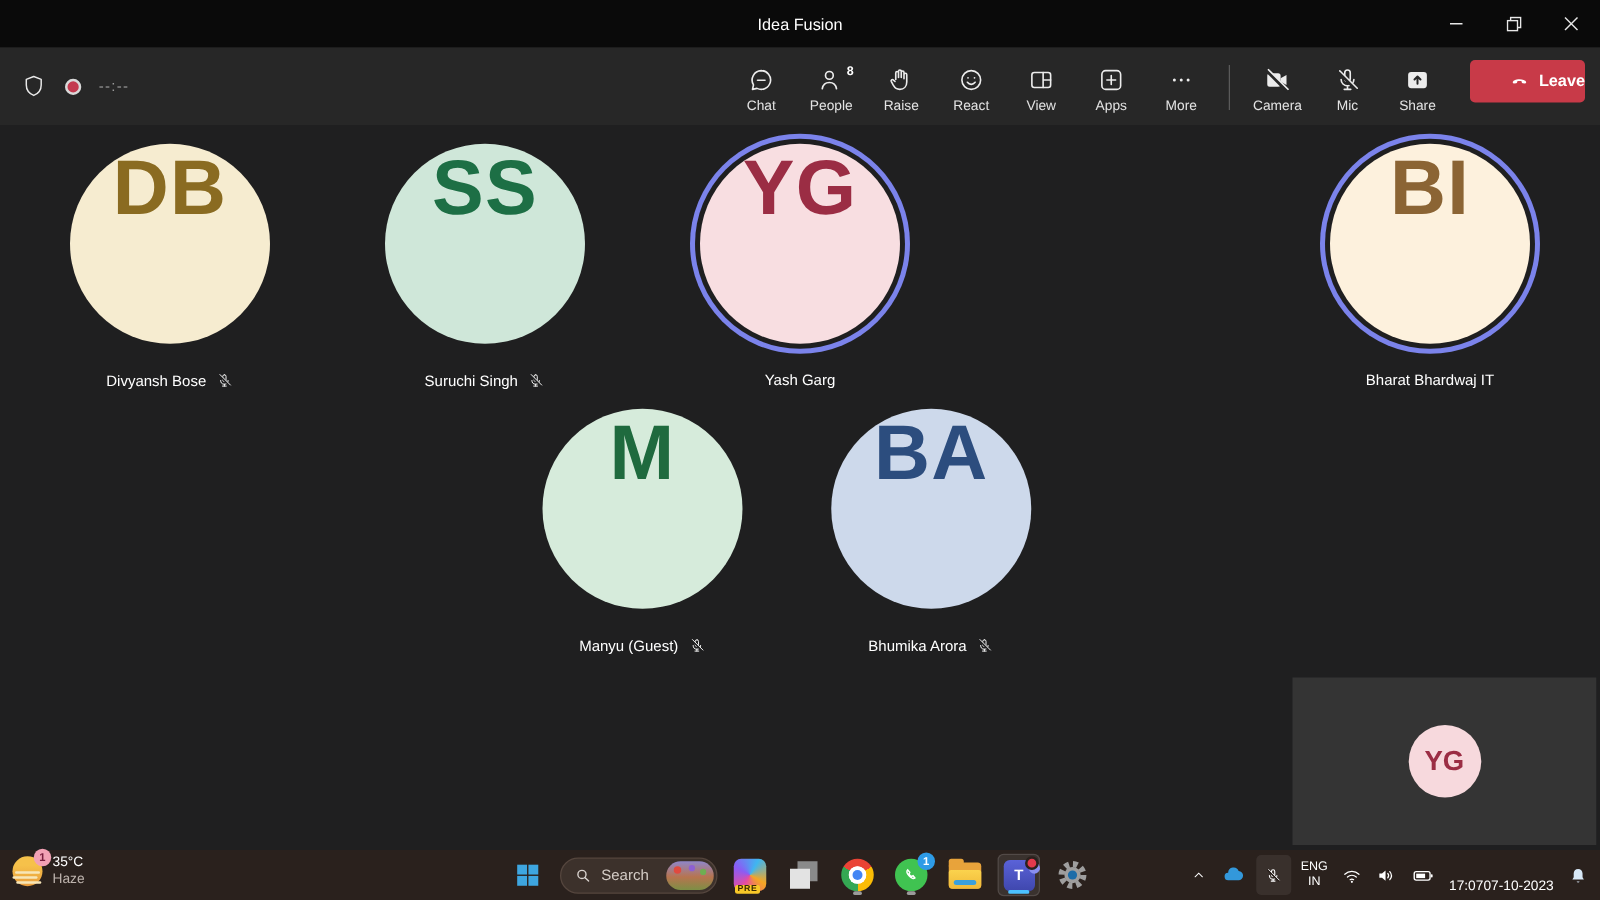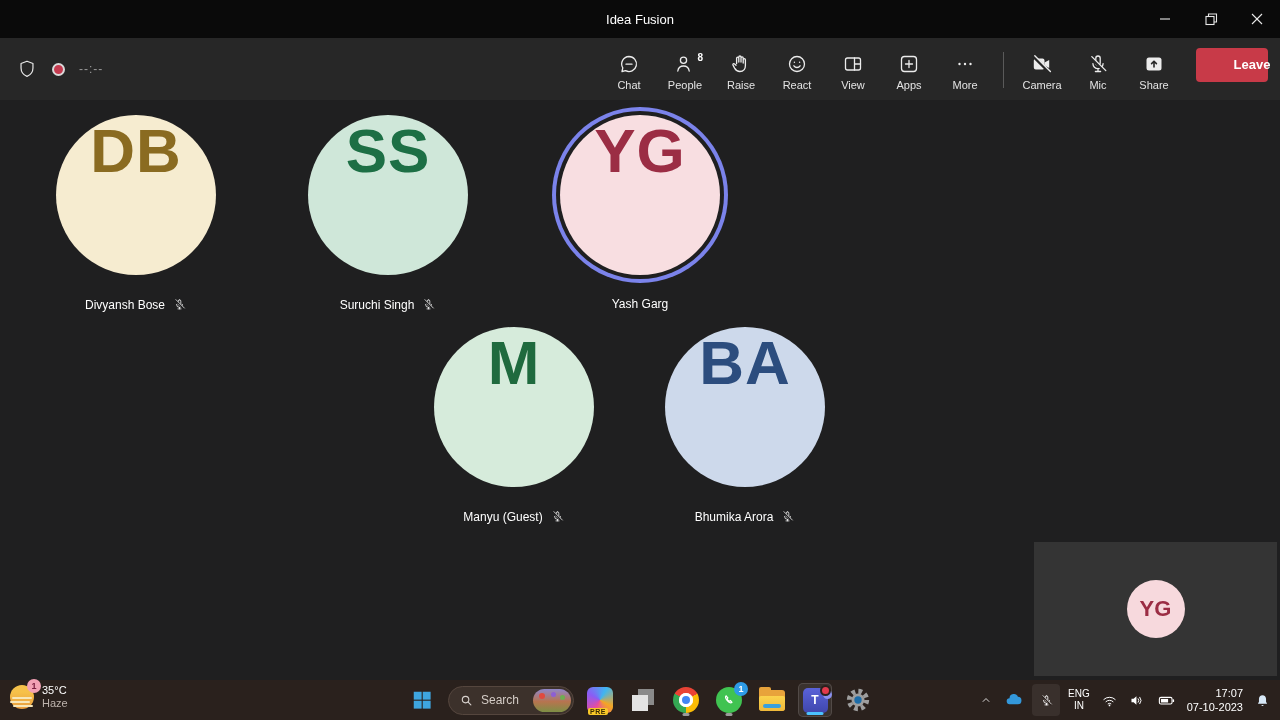--- a/index.html
+++ b/index.html
@@ -23,21 +23,21 @@
   .rec-dot { width:13px; height:13px; border-radius:50%; background:#c43a4f;
     border:2px solid #d9d9d9; box-shadow:0 0 0 1px #272727; }
   .timer { color:#9a9a9a; font-size:12px; letter-spacing:1px; }
   .tb-buttons { margin-left:auto; display:flex; align-items:flex-start; }
   .tb-btn { width:56px; display:flex; flex-direction:column; align-items:center; gap:3px;
     padding-top:4px; position:relative; cursor:default; }
   .tb-btn svg { stroke:#ececec; fill:none; stroke-width:1.3; stroke-linecap:round; stroke-linejoin:round; }
   .tb-btn .lbl { color:#e3e3e3; font-size:11px; white-space:nowrap; }
   .ppl-badge { position:absolute; top:4px; right:10px; color:#ffffff; font-size:10px; font-weight:bold; }
   .tb-divider { width:1px; height:36px; background:#5a5a5a; margin:4px 10px 0 10px; align-self:flex-start; }
-  .leave-btn { margin-left:14px; width:72px; height:34px; border-radius:4px; background:#c83a48;
+  .leave-btn { margin-left:14px; width:92px; height:34px; border-radius:4px; background:#c83a48;
     display:flex; align-items:center; justify-content:center; gap:8px; color:#ffffff;
     font-size:13px; font-weight:bold;padding-left:32px; }
 
   
   .stage { position:absolute; left:0; top:100px; width:1280px; height:580px; background:#1f1f20; }
   .tile { position:absolute; width:252px; display:flex; flex-direction:column; align-items:center; }
   .avatar { width:160px; height:160px; border-radius:50%; display:flex; 
     justify-content:center; font-size:62px; font-weight:bold; letter-spacing:1px; }
   .avatar.ring { box-shadow:0 0 0 4px #1f1f20, 0 0 0 8px #7b83eb; }
   .nameline { margin-top:22px; display:flex; align-items:center; gap:7px; }
@@ -124,21 +124,21 @@
     width:7px; height:3px; border-radius:2px; background:#9b9b9b; }
   .active-bar { position:absolute; bottom:1px; left:50%; transform:translateX(-50%);
     width:17px; height:3px; border-radius:2px; background:#4cc2ff; }
 
   .tray { position:absolute; right:6px; top:0; height:40px; display:flex; align-items:center; gap:5px; }
   .tray-item { display:flex; align-items:center; justify-content:center; height:32px; padding:0 3px; }
   .tray-item svg { stroke:#ffffff; fill:none; stroke-width:1.4; stroke-linecap:round; }
   .tray-micbox { background:rgba(255,255,255,.07); border-radius:4px; width:28px; }
   .lang { display:flex; flex-direction:column; align-items:center; line-height:1.2;
     color:#ffffff; font-size:10px; }
-  .clock { display:flex; flex-direction:column; align-items:flex-end; line-height:1.3;
+  .clock { display:flex; flex-direction:row; align-items:flex-end; line-height:1.3;
     color:#ffffff; font-size:11px; }
 
   svg { display:block; }
 </style>
 </head>
 <body>
 
 <div class="screen">
 
   <div class="titlebar">
@@ -312,20 +312,28 @@
     <div class="tile" style="left:514px; top:15px;">
       <div class="avatar av2 ring">
           <span>YG</span>
         </div>
       <div class="nameline">
         <span class="pname">Yash Garg</span>
       </div>
     </div>
 
 
+    <div class="tile" style="left:1018px; top:15px;">
+      <div class="avatar av4 ring">
+          <span>BI</span>
+        </div>
+      <div class="nameline">
+        <span class="pname">Bharat Bhardwaj IT</span>
+      </div>
+    </div>
 
     <div class="tile" style="left:388px; top:227px;">
       <div class="avatar av5">
           <span>M</span>
         </div>
       <div class="nameline">
         <span class="pname">Manyu (Guest)</span>
         <span class="mic-off-sm">
           <svg width="15" height="15" viewBox="0 0 24 24">
               <rect x="9.9" y="4.5" width="4.2" height="8.6" rx="2.1"></rect>

